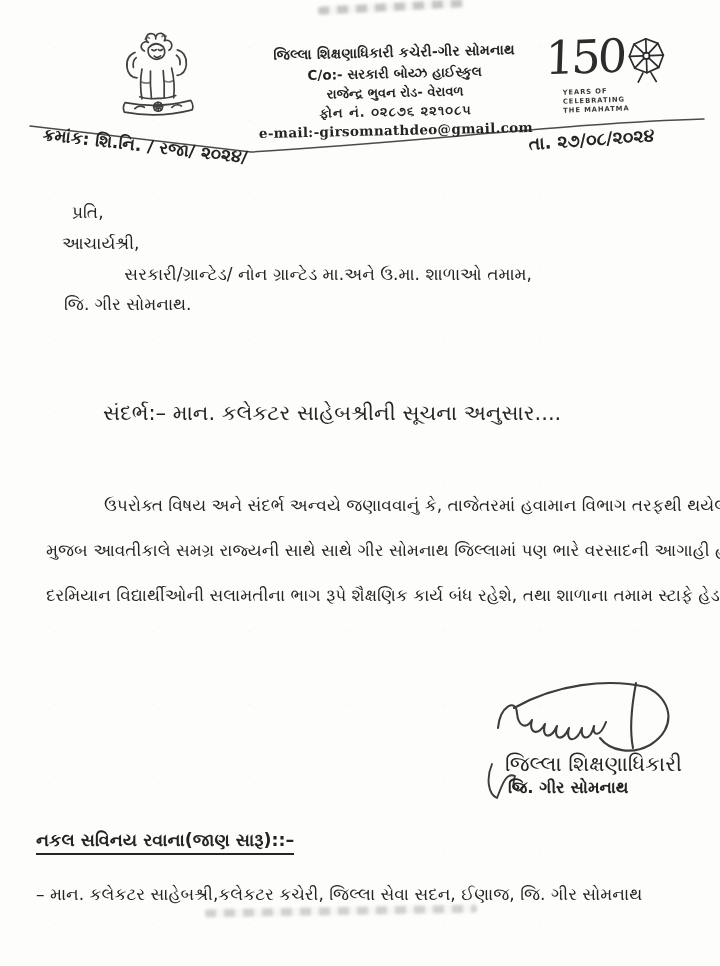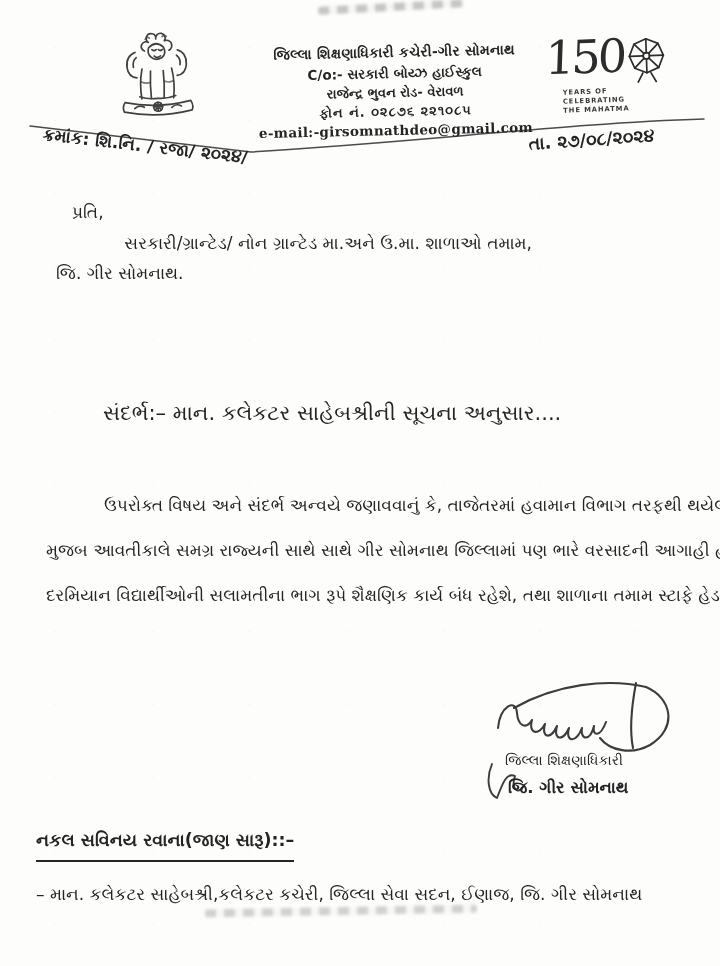--- a/index.html
+++ b/index.html
@@ -70,39 +70,39 @@
     left:528px;top:134px;font-size:17.5px;font-weight:600;
     transform:rotate(-4deg);transform-origin:left top;white-space:nowrap;
   }
 
   
   .addr-block{left:52px;top:202px;width:480px;font-size:17px;}
   .addr-line{white-space:nowrap;}
   .addr-l0{margin-left:20px;margin-bottom:11px;}
   .addr-l1{margin-left:10px;margin-bottom:11px;}
   .addr-l2{margin-left:4px;margin-bottom:10px;text-align:right;}
-  .addr-l3{margin-left:4px;}
+  .addr-l3{margin-left:12px;}
 
   .subject{left:108px;top:360px;font-size:17px;white-space:nowrap;font-weight:500;}
   .reference{left:103px;top:401px;font-size:21px;white-space:nowrap;font-weight:500;}
 
   
   .body-block{left:46px;top:483px;width:636px;font-size:17px;line-height:45px;}
   .body-line{white-space:nowrap;}
   .body-line.first{text-indent:58px;}
 
   
   .sig-svg{left:486px;top:676px;width:212px;height:136px;}
-  .sig-title{left:505px;top:752px;font-size:14px;font-weight:500;white-space:nowrap;text-align:right;}
+  .sig-title{left:505px;top:752px;font-size:21px;font-weight:500;white-space:nowrap;text-align:right;}
   .sig-district{left:508px;top:778px;font-size:16.5px;font-weight:700;white-space:nowrap;}
 
   
   .cc-head{left:36px;top:830px;font-size:17.5px;font-weight:700;}
   .cc-head .u{
-    display:inline-block;border-bottom:2px solid #262626;padding-bottom:9px;
+    display:inline-block;border-bottom:2px solid #262626;padding-bottom:2px;
   }
   .cc-item{left:36px;top:884px;font-size:17px;font-weight:500;white-space:nowrap;}
 
   svg .stroke{fill:none;stroke:#2c2c2c;stroke-linecap:round;stroke-linejoin:round;}
 </style>
 </head>
 <body>
 
 <div class="page">
 
@@ -161,20 +161,21 @@
       <div class="logo150-line">CELEBRATING</div>
       <div class="logo150-line">THE MAHATMA</div>
     </div>
   </div>
 
   <div class="abs refno ink">ક્રમાંક: શિ.નિ. / રજા/ ૨૦૨૪/</div>
   <div class="abs dateline ink">તા. ૨૭/૦૮/૨૦૨૪</div>
 
   <div class="abs addr-block ink">
     <div class="addr-line addr-l0">પ્રતિ,</div>
+    <div class="addr-line addr-l1">આચાર્યશ્રી,</div>
     <div class="addr-line addr-l2">સરકારી/ગ્રાન્ટેડ/ નોન ગ્રાન્ટેડ મા.અને ઉ.મા. શાળાઓ તમામ,</div>
     <div class="addr-line addr-l3">જિ. ગીર સોમનાથ.</div>
   </div>
 
   <div class="abs reference ink">સંદર્ભ:– માન. કલેકટર સાહેબશ્રીની  સૂચના અનુસાર....</div>
 
   <div class="abs body-block ink">
     <div class="body-line first">ઉપરોક્ત વિષય અને સંદર્ભ અન્વયે જણાવવાનું કે,  તાજેતરમાં હવામાન વિભાગ તરફથી  થયેલ આગાહી</div>
     <div class="body-line">મુજબ આવતીકાલે સમગ્ર રાજ્યની સાથે સાથે ગીર સોમનાથ જિલ્લામાં પણ ભારે વરસાદની આગાહી હોય , વરસાદ</div>
     <div class="body-line">દરમિયાન વિદ્યાર્થીઓની સલામતીના ભાગ રૂપે શૈક્ષણિક કાર્ય બંધ રહેશે, તથા શાળાના તમામ સ્ટાફે હેડકવાર્ટર પર</div>

